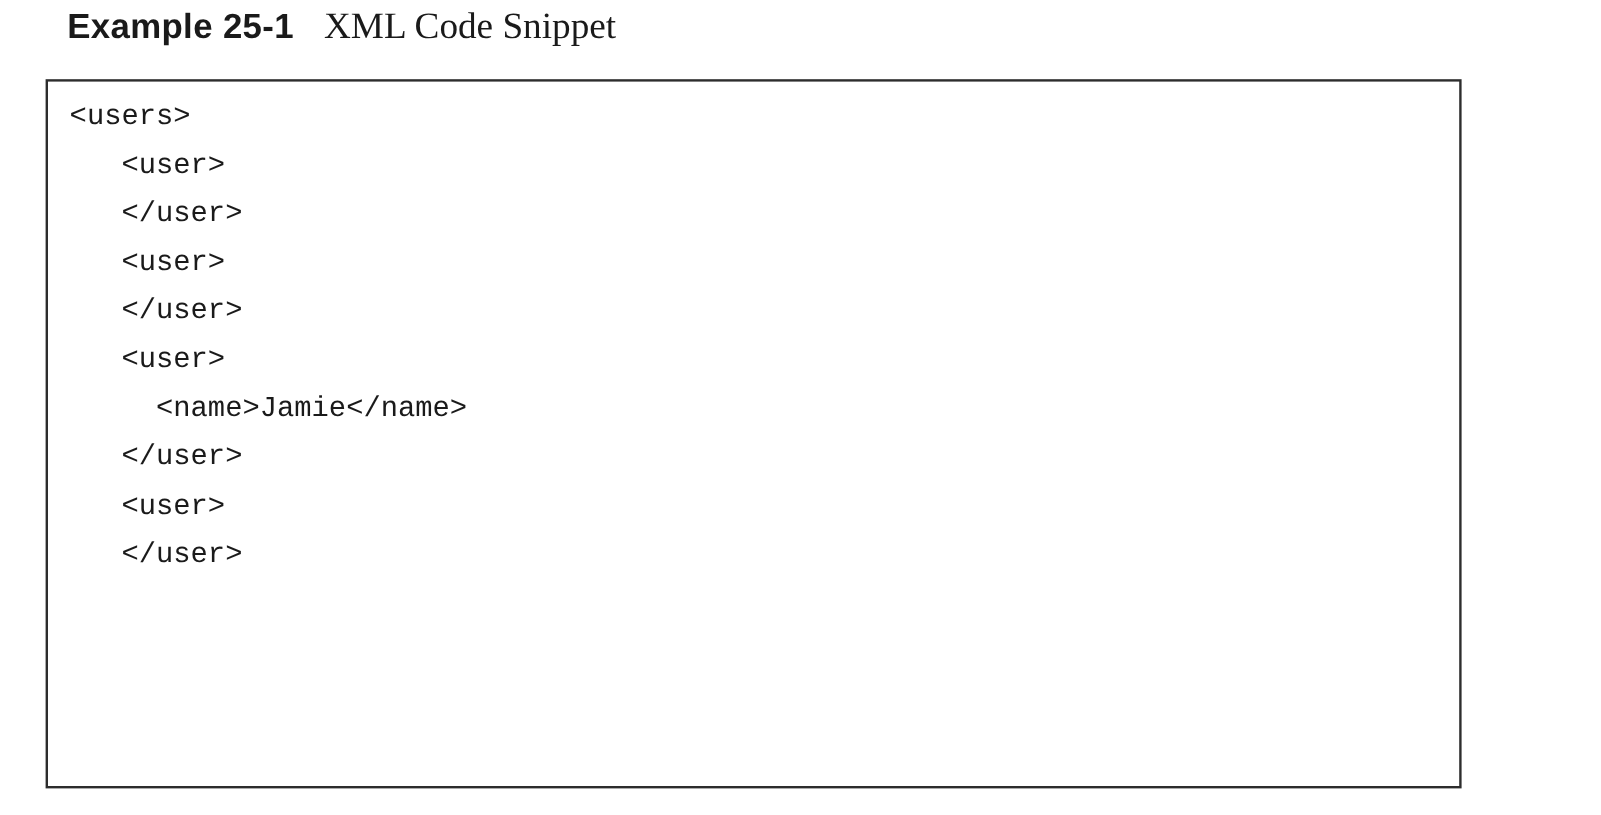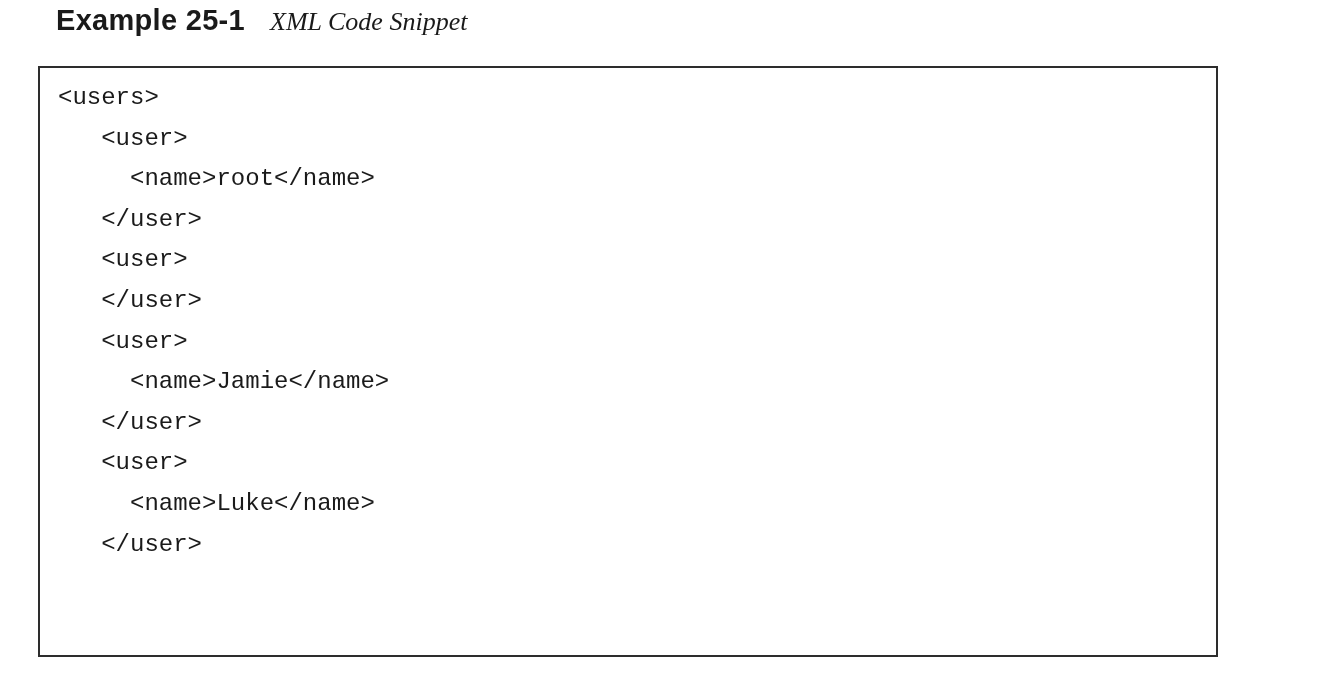--- a/index.html
+++ b/index.html
@@ -23,22 +23,21 @@
   }
   .example-label {
     font-family: "Liberation Sans", sans-serif;
     font-weight: bold;
     font-size: 29px;
     letter-spacing: 0.3px;
     color: var(--text, #1a1a1a);
   }
   .example-title {
     font-family: "Liberation Serif", serif;
-    font-style: italic;
-    font-size: 26px;
+    font-size: 31px;
     color: var(--text, #1a1a1a);
     margin-left: 25px;
   }
   .code-box {
     position: absolute;
     left: 38px;
     top: 66px;
     width: 1180px;
     height: 591px;
     box-sizing: border-box;
@@ -58,23 +57,21 @@
 <body>
 
 <div class="caption">
   <span class="example-label">Example 25-1</span>
   <span class="example-title">XML Code Snippet</span>
 </div>
 
 <div class="code-box">
   <div class="code-line">&lt;users&gt;</div>
   <div class="code-line">   &lt;user&gt;</div>
-  <div class="code-line">     &lt;name&gt;root&lt;/name&gt;</div>
   <div class="code-line">   &lt;/user&gt;</div>
   <div class="code-line">   &lt;user&gt;</div>
   <div class="code-line">   &lt;/user&gt;</div>
   <div class="code-line">   &lt;user&gt;</div>
   <div class="code-line">     &lt;name&gt;Jamie&lt;/name&gt;</div>
   <div class="code-line">   &lt;/user&gt;</div>
   <div class="code-line">   &lt;user&gt;</div>
-  <div class="code-line">     &lt;name&gt;Luke&lt;/name&gt;</div>
   <div class="code-line">   &lt;/user&gt;</div>
 </div>
 
 </body></html>

